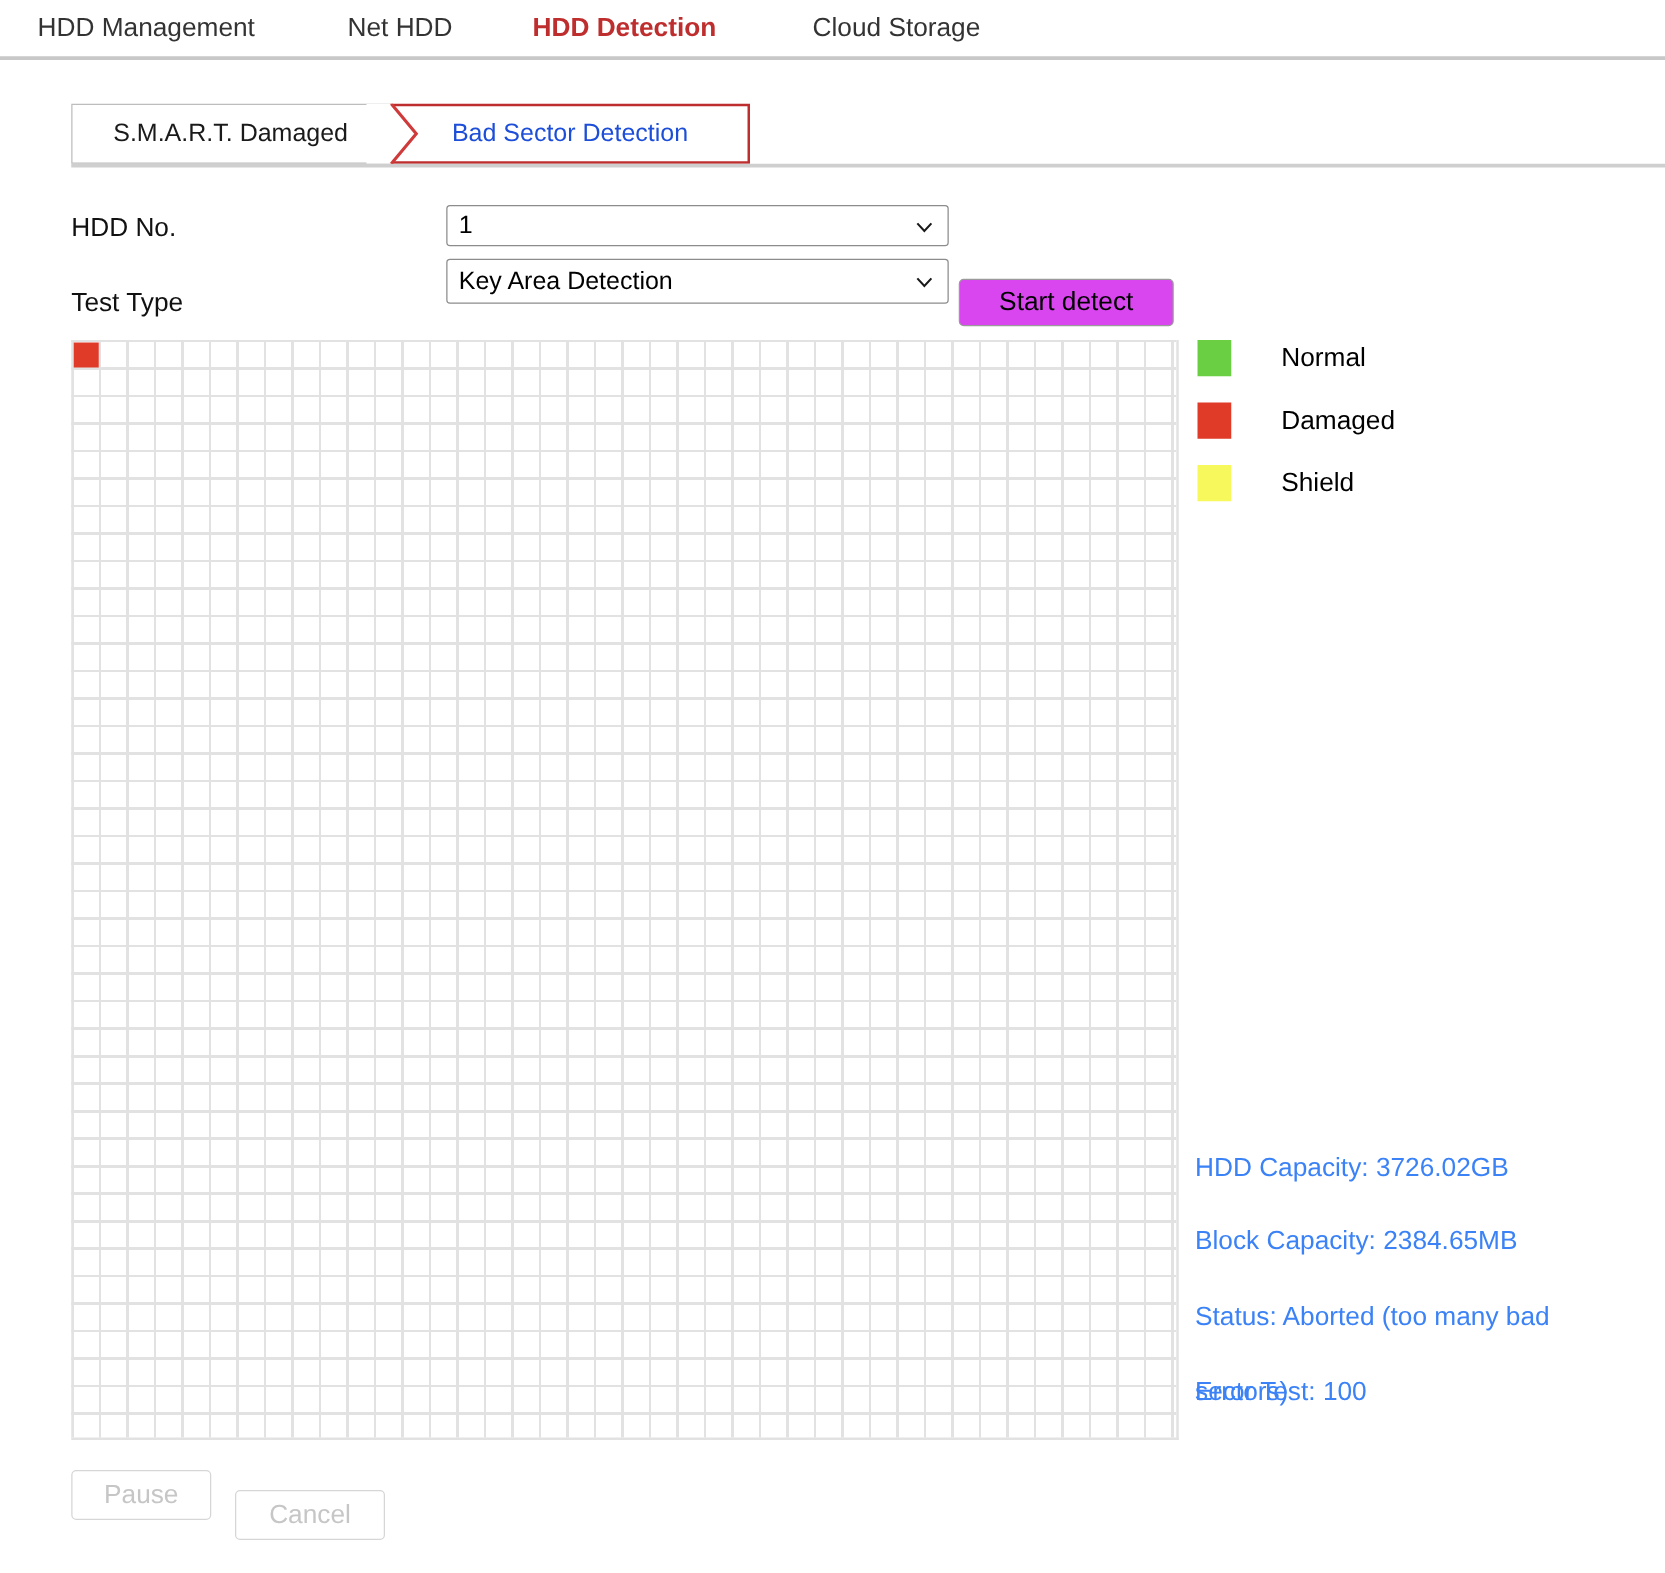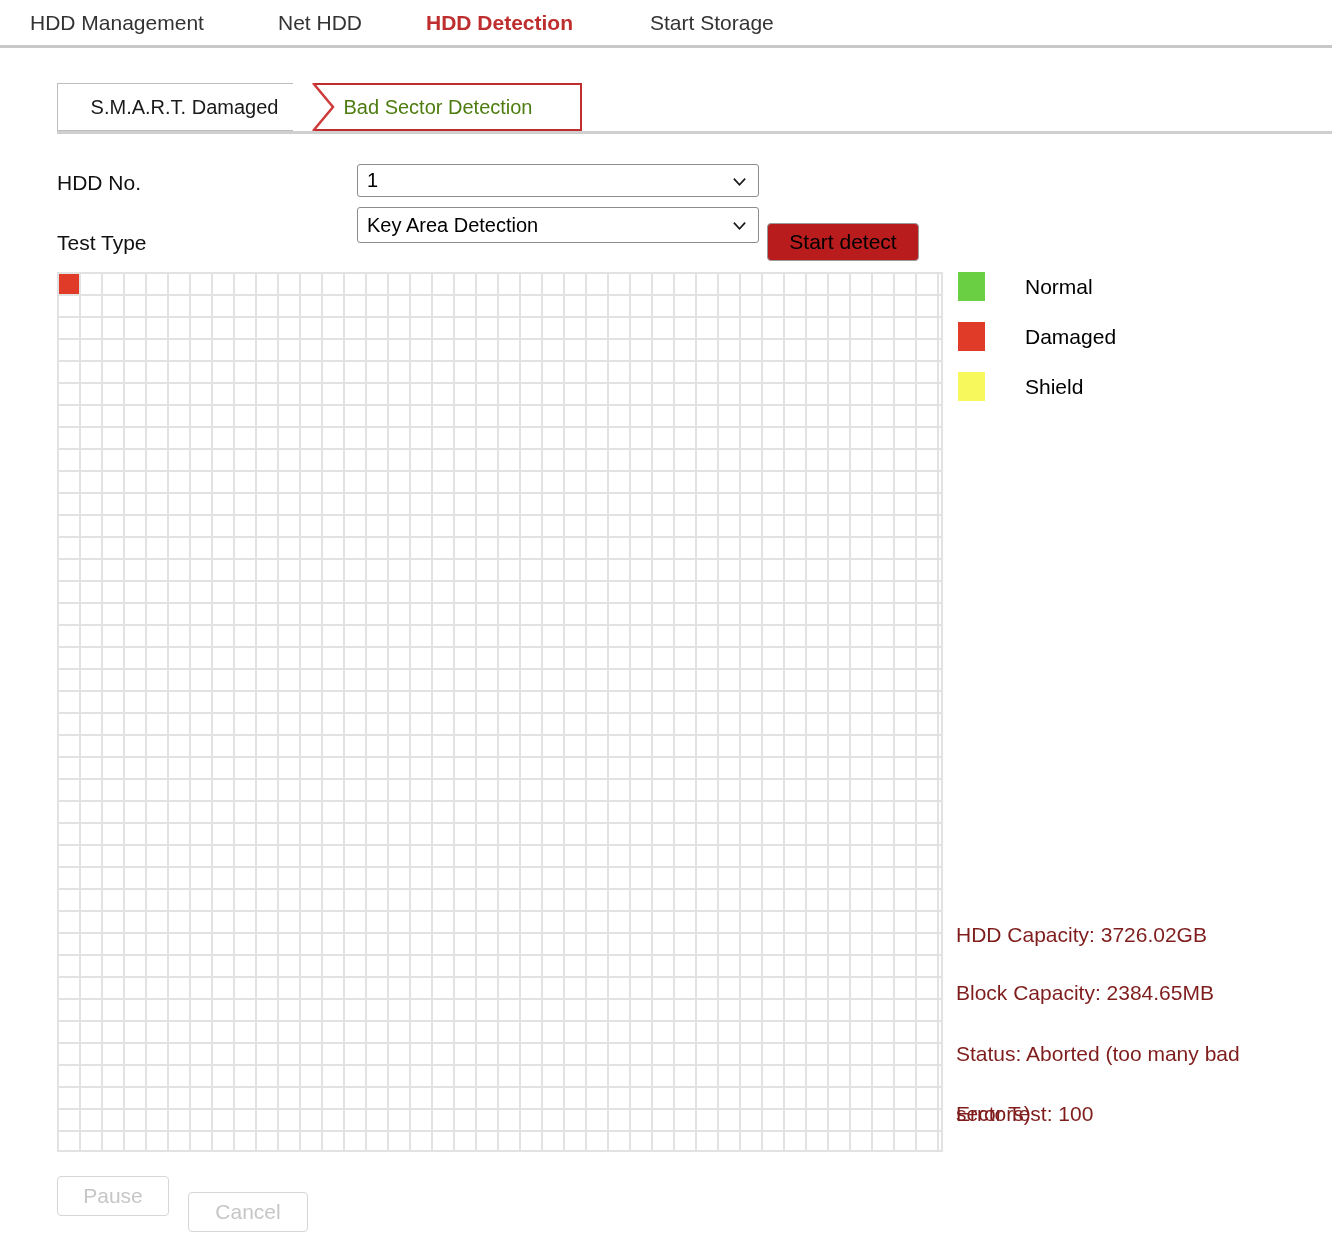--- a/index.html
+++ b/index.html
@@ -41,23 +41,23 @@
     font-size: 20px; white-space: nowrap;
     background: #ffffff;
     cursor: pointer;
   }
   #sub-tab-smart {
     left: 0; width: 255px;
     border: 1px solid #bdbdbd;
     color: #1a1a1a;
   }
   #sub-tab-badsector {
-    left: 237px; width: 288px;
+    left: 255px; width: 288px;
     border: 2px solid #bf2e2e;
-    color: #4d7c0f;
+    color: #1d4ed8;
   }
   #sub-tab-chevron {
     position: absolute; left: 236px; top: 0;
     width: 42px; height: 48px;
     z-index: 3; pointer-events: none;
   }
   #sub-divider {
     position: absolute; left: 57px; top: 131px;
     width: 1275px; height: 3px; background: #cfcfcf;
   }
@@ -79,23 +79,23 @@
     -webkit-appearance: none; -moz-appearance: none; appearance: none;
     line-height: 31px;
   }
   .sel-wrap { position: absolute; }
   .chev {
     position: absolute; right: 12px; top: 10px;
     width: 15px; height: 15px; pointer-events: none;
   }
   #start-detect {
     position: absolute; left: 767px; top: 223px;
-    width: 152px; height: 38px;
+    width: 172px; height: 38px;
     border: 1px solid #9a9a9a; border-radius: 4px;
-    background: #b91c1c;
+    background: #d946ef;
     font-family: "Liberation Sans", sans-serif;
     font-size: 21px; color: #000000;
     cursor: pointer;
   }
 
   
   #sector-grid {
     position: absolute; left: 57px; top: 272px;
     width: 886px; height: 880px;
     background:
@@ -119,21 +119,21 @@
   .legend-label {
     position: absolute; left: 27px; top: 0;
     font-size: 21px; line-height: 29px;
     white-space: nowrap; color: #000000; padding-left: 40px;
   }
 
   
   .info-line {
     position: absolute; left: 956px;
     font-size: 21px; line-height: 28px;
-    white-space: nowrap; color: #7f1d1d;
+    white-space: nowrap; color: #3b82f6;
   }
 
   
   .btn-bottom {
     position: absolute; top: 1176px;
     height: 40px;
     border: 1px solid #d6d6d6; border-radius: 4px;
     background: #ffffff;
     font-family: "Liberation Sans", sans-serif;
     font-size: 21px; color: #c6c6c6;
@@ -142,21 +142,21 @@
   #btn-pause  { left: 57px;  width: 112px; }
   #btn-cancel { left: 188px; width: 120px; margin-top: 16px; }
 </style>
 </head>
 <body>
 
 <div id="tab-strip">
     <div class="tab" style="left: 30px;">HDD Management</div>
     <div class="tab" style="left: 278px;">Net HDD</div>
     <div class="tab active" style="left: 426px;">HDD Detection</div>
-    <div class="tab" style="left: 650px;">Start Storage</div>
+    <div class="tab" style="left: 650px;">Cloud Storage</div>
   </div>
 
 <div id="sub-tabs">
   <div class="sub-tab" id="sub-tab-smart">
     <span>S.M.A.R.T. Damaged</span>
   </div>
   <div class="sub-tab" id="sub-tab-badsector">
     <span>Bad Sector Detection</span>
   </div>
   <svg id="sub-tab-chevron" viewBox="0 0 42 48">

